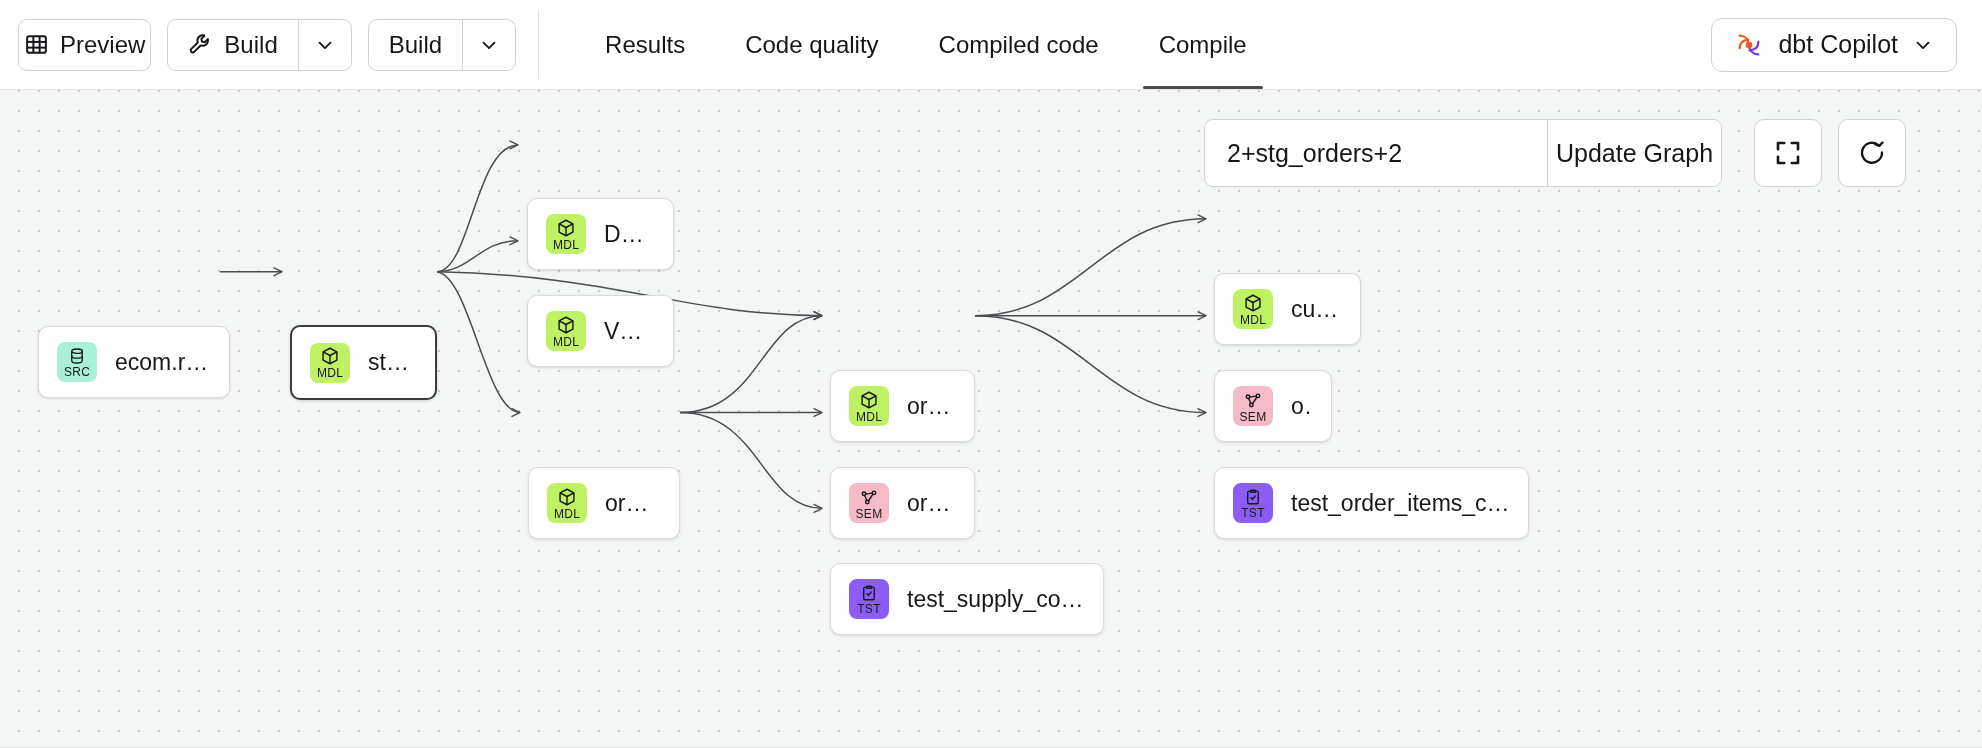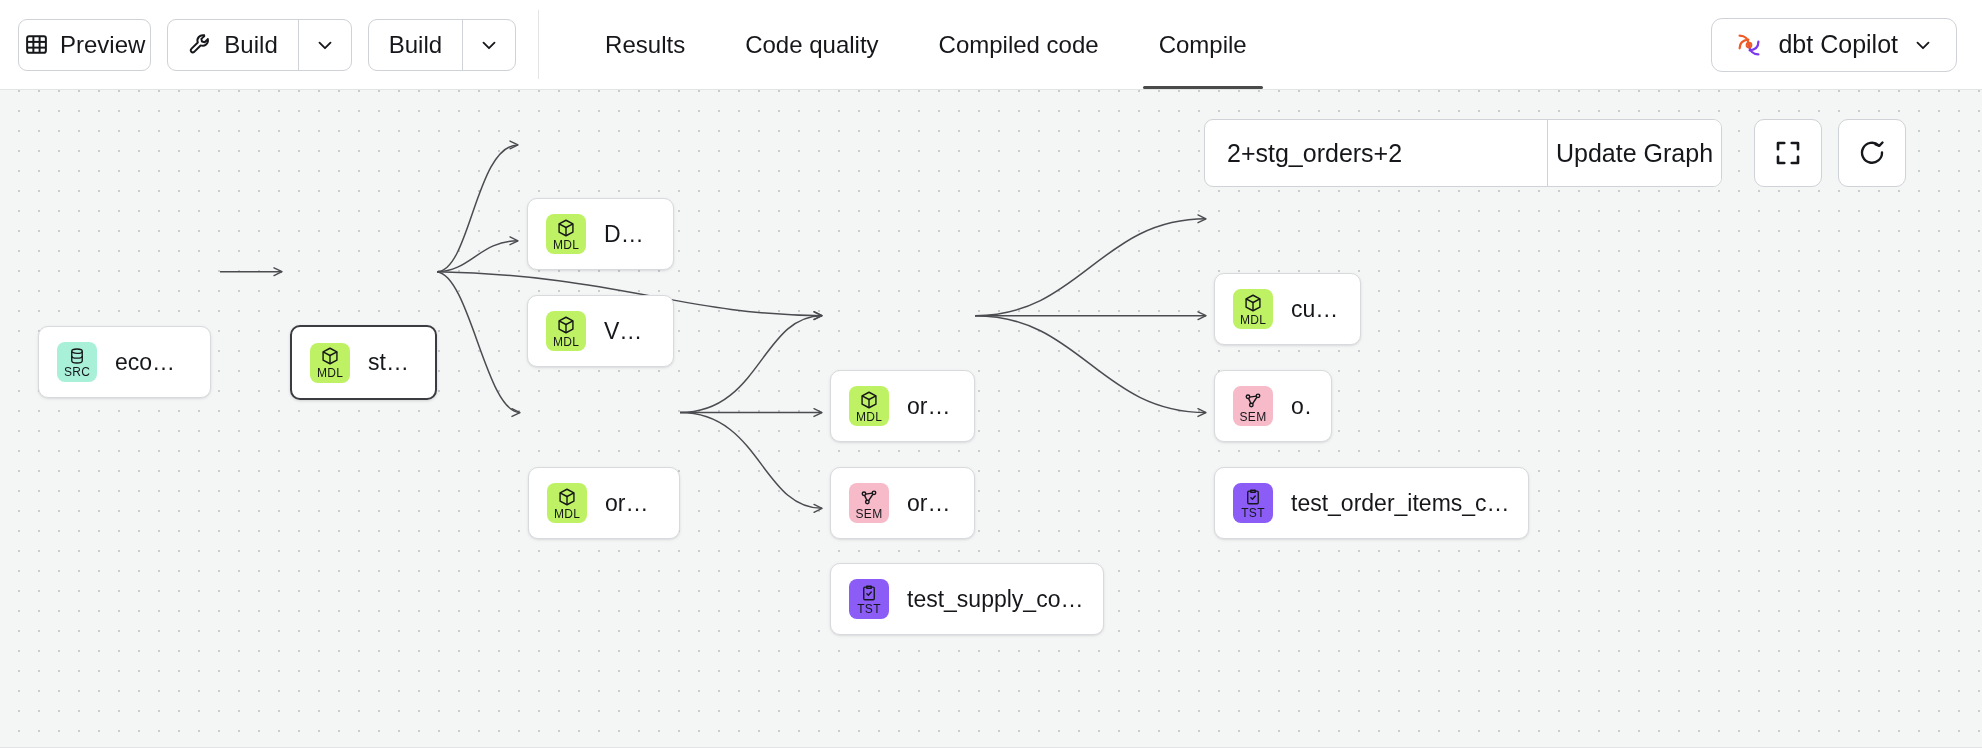--- a/index.html
+++ b/index.html
@@ -275,21 +275,21 @@
             <svg width="30" height="30" viewBox="0 0 24 24" fill="none" stroke="#15171a" stroke-width="1.9" stroke-linecap="round" stroke-linejoin="round">
               <path d="M20 11.5a8 8 0 1 1-2.6-5.6"></path>
                 <polyline points="20.4,3.6 17.8,6.3 14.8,5.2"></polyline>
             </svg>
           </span>
         </div>
       </div>
     </div>
 
     <div id="node-layer">
-        <div class="node" style="left: 38px; top: 236px; width: 173px; height: 72px;">
+        <div class="node" style="left: 38px; top: 236px; width: 192px; height: 72px;">
           <div class="badge SRC">
             <span class="bi"><svg width="18" height="18" viewBox="0 0 24 24" fill="none" stroke="#15171a" stroke-width="1.8">
                 <ellipse cx="12" cy="5.6" rx="7" ry="2.9"></ellipse>
                 <path d="M5 5.6v12.8c0 1.6 3.1 2.9 7 2.9s7-1.3 7-2.9V5.6"></path>
                 <path d="M5 12c0 1.6 3.1 2.9 7 2.9s7-1.3 7-2.9"></path>
               </svg></span>
             <span class="bt">SRC</span>
           </div>
           <span class="nlabel">ecom.raw_orders</span>
         </div>

